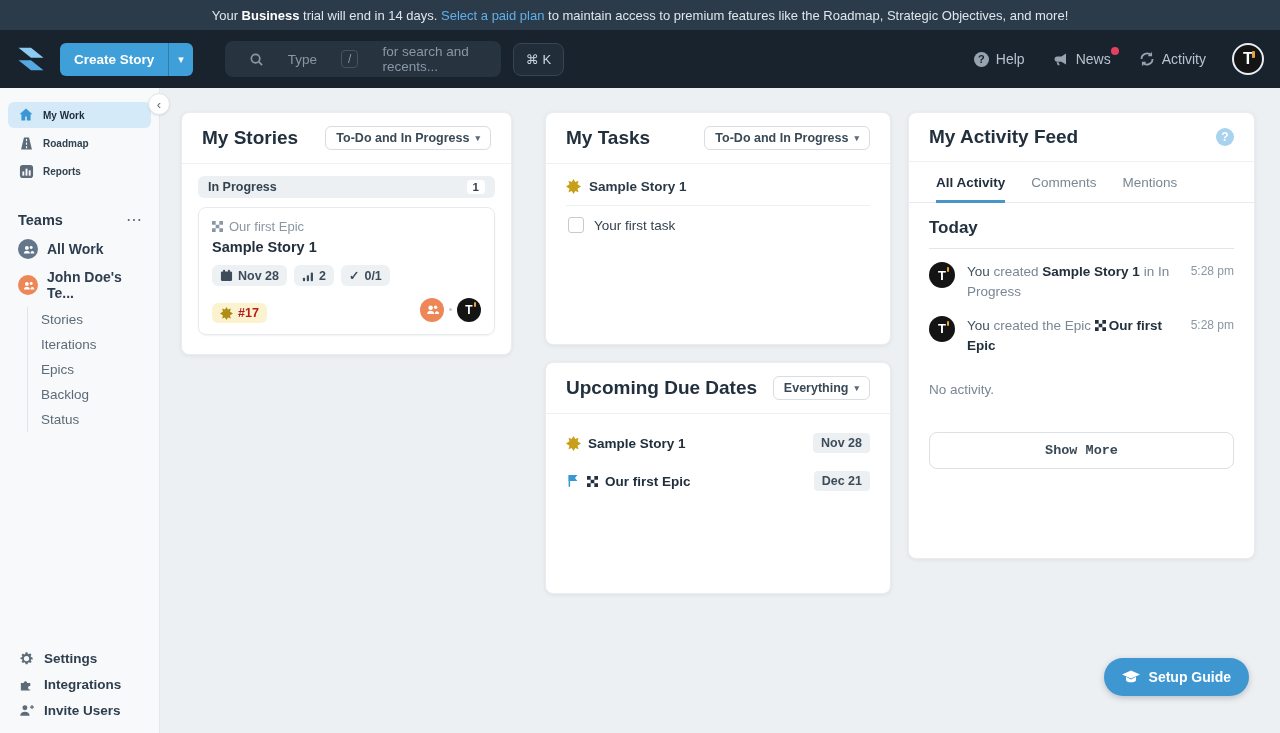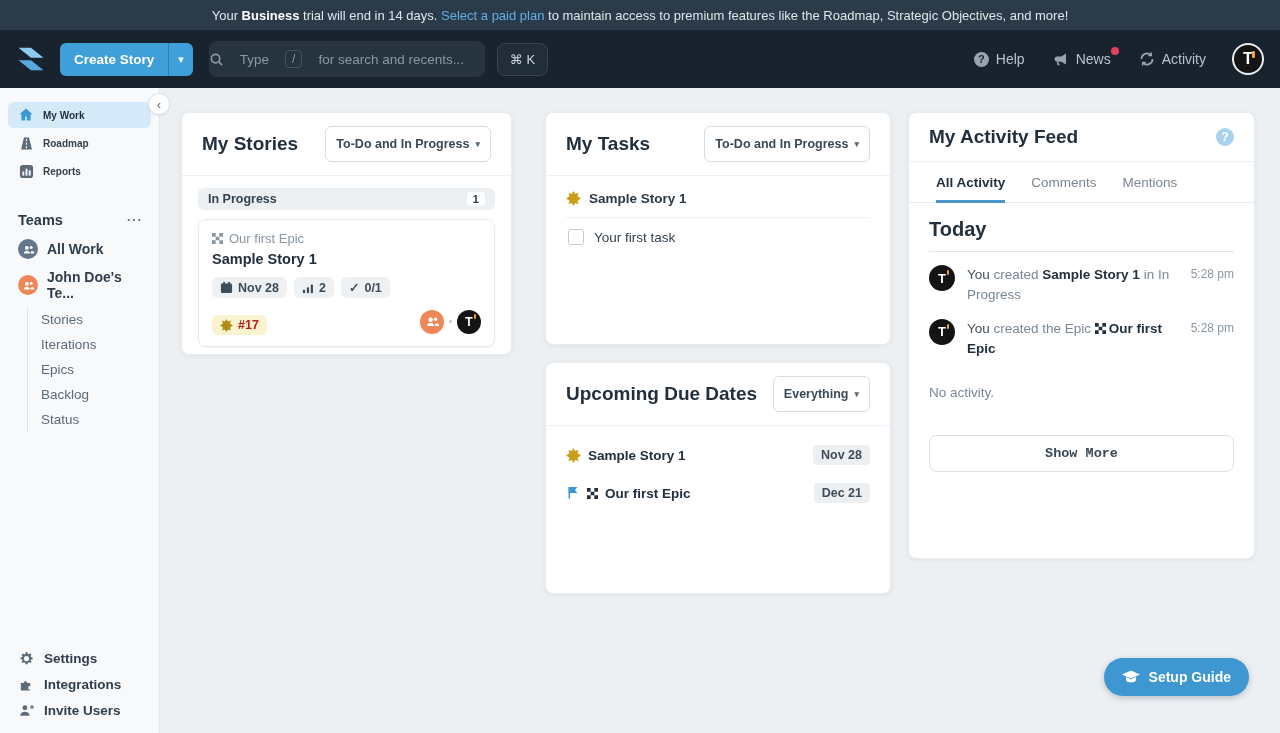--- a/index.html
+++ b/index.html
@@ -9,21 +9,21 @@
   .banner { height:30px; background:#2c3b49; color:#dfe6ec; font-size:13px; display:flex; align-items:center; justify-content:center; white-space:pre-wrap; }
   .banner b { color:#fff; }
   .banner a { color:#5fb0e8; text-decoration:none; cursor:pointer; }
 
   
   .topnav { height:58px; background:#18232e; display:flex; align-items:center; padding:0 16px; }
   .logo { width:30px; height:30px; margin-right:14px; cursor:pointer; flex:none; }
   .btn-split { display:flex; border-radius:6px; overflow:hidden; cursor:pointer; flex:none; }
   .btn-main { background:#3f9fd8; color:#fff; font-size:13.5px; font-weight:700; padding:9px 14px; }
   .btn-caret { background:#3f9fd8; color:#fff; padding:9px 9px; border-left:1px solid rgba(0,0,0,.22); font-size:11px; display:flex; align-items:center; }
-  .searchbar { margin-left:16px; width:276px; height:36px; background:#27333f; border-radius:8px; display:flex; align-items:center; gap:16px; padding:0 0; cursor:text; flex:none; }
+  .searchbar { margin-left:32px; width:276px; height:36px; background:#27333f; border-radius:8px; display:flex; align-items:center; gap:24px; padding:0 24px; cursor:text; flex:none; }
   .searchbar .ph { color:#8a97a5; font-size:13.5px; }
   .slash-key { border:1px solid #46535f; border-radius:4px; padding:1px 6px; font-size:12px; color:#8a97a5; }
   .kbd { margin-left:12px; background:#212d39; border:1px solid #38444f; border-radius:8px; padding:8px 12px; color:#cdd6de; font-size:13px; flex:none; }
   .nav-spacer { flex:1; }
   .nav-item { display:flex; align-items:center; gap:7px; color:#b6c2cd; font-size:14px; cursor:pointer; margin-left:28px; position:relative; flex:none; }
   .help-circle { width:15px; height:15px; border-radius:50%; background:#97a3ae; color:#18232e; font-size:11px; font-weight:700; display:flex; align-items:center; justify-content:center; }
   .red-dot { position:absolute; top:-4px; right:-8px; width:8px; height:8px; border-radius:50%; background:#e4405f; }
   .avatar { width:32px; height:32px; border-radius:50%; background:#141414; color:#fff; font-weight:700; font-size:16px; display:flex; align-items:center; justify-content:center; position:relative; cursor:pointer; }
   .avatar.ring { border:2px solid #e8edf2; margin-left:26px; }
   .avatar .tick { position:absolute; top:6px; right:7px; width:3px; height:7px; background:#e8a33d; border-radius:1px; }
@@ -46,21 +46,21 @@
   .sub-item { padding:5px 0 5px 13px; font-size:13.5px; color:#5d6b79; cursor:pointer; }
   .sidebar-bottom { position:absolute; bottom:10px; left:0; right:0; }
   .b-item { display:flex; align-items:center; gap:10px; padding:5px 18px; font-size:13.5px; font-weight:600; color:#2f3e4e; cursor:pointer; }
   .b-item .ico { width:16px; height:16px; display:flex; align-items:center; justify-content:center; color:#5d6b79; font-size:15px; }
 
   
   .main { position:absolute; top:88px; left:160px; right:0; bottom:0; background:#edf0f3; }
   .card { position:absolute; background:#fff; border-radius:8px; border:1px solid #e9edf0; box-shadow:0 1px 4px rgba(31,45,61,.08); overflow:hidden; }
   .card-header { display:flex; justify-content:space-between; align-items:center; padding:13px 20px; border-bottom:1px solid #eef1f4; }
   .card-title { font-size:19px; font-weight:700; color:#22303e; }
-  .dd-btn { display:flex; align-items:center; gap:6px; border:1px solid #d7dde2; border-radius:6px; padding:10px 10px; font-size:12.5px; font-weight:700; color:#394956; background:#fff; cursor:pointer; }
+  .dd-btn { display:flex; align-items:center; gap:6px; border:1px solid #d7dde2; border-radius:6px; padding:4px 10px; font-size:12.5px; font-weight:700; color:#394956; background:#fff; cursor:pointer; }
   .dd-btn .caret { font-size:9px; color:#5d6b79; }
 
   #card-stories { left:21px; top:24px; width:331px; height:243px; }
   .stories-body { padding:12px 16px; }
   .group-hd { display:flex; justify-content:space-between; align-items:center; background:#edf0f3; border-radius:6px; padding:4px 10px; font-size:12.5px; font-weight:700; color:#33424f; cursor:pointer; }
   .group-count { background:#fff; border-radius:4px; padding:1px 6px; font-size:11.5px; font-weight:700; color:#33424f; }
   .story-card { margin-top:9px; border:1px solid #e6eaee; border-radius:8px; box-shadow:0 1px 2px rgba(0,0,0,.05); padding:11px 13px; cursor:pointer; }
   .epic-line { display:flex; align-items:center; gap:6px; font-size:13px; color:#8a96a2; }
   .story-title { font-size:14.5px; font-weight:700; color:#22303e; margin-top:5px; }
   .badge-row { display:flex; gap:7px; margin-top:10px; }
@@ -83,21 +83,21 @@
   .due-row { display:flex; justify-content:space-between; align-items:center; padding:9px 0; cursor:pointer; }
   .due-label { display:flex; align-items:center; gap:7px; font-size:13.5px; font-weight:700; color:#22303e; }
   .date-pill { background:#edf0f3; border-radius:4px; padding:3px 8px; font-size:12.5px; font-weight:700; color:#3d4c5a; }
 
   #card-feed { left:748px; top:24px; width:347px; height:447px; }
   .q-circle { width:18px; height:18px; border-radius:50%; background:#a9d2ee; color:#fff; font-size:12px; font-weight:700; display:flex; align-items:center; justify-content:center; cursor:pointer; }
   .tabs { display:flex; gap:26px; padding:0 27px; border-bottom:1px solid #e8ebef; }
   .tab { font-size:13.5px; color:#7a8794; padding:13px 0 10px; cursor:pointer; border-bottom:3px solid transparent; margin-bottom:-1px; }
   .tab.active { color:#22303e; font-weight:700; border-bottom-color:#4796c7; }
   .feed-body { padding:0 20px; }
-  .day-hd { font-size:20px; font-weight:700; color:#22303e; padding:15px 0 10px; border-bottom:1px solid #e2e6ea; }
+  .day-hd { font-size:17px; font-weight:700; color:#22303e; padding:15px 0 10px; border-bottom:1px solid #e2e6ea; }
   .feed-item { display:flex; gap:12px; margin:13px 0; }
   .feed-text { flex:1; font-size:13.5px; line-height:1.5; }
   .t-med { color:#42525f; }
   .t-gray { color:#7a8794; }
   .t-bold { color:#22303e; font-weight:700; cursor:pointer; }
   .feed-time { font-size:12px; color:#8a96a3; white-space:nowrap; padding-top:2px; }
   .avatar.feed { width:26px; height:26px; font-size:13px; flex:none; }
   .no-activity { font-size:13.5px; color:#7a8794; padding:13px 0; }
   .show-more { display:block; width:100%; margin-top:22px; height:37px; border:1px solid #dbe0e5; border-radius:8px; background:#fff; font-family:Liberation Mono, monospace; font-size:13.5px; font-weight:600; color:#394956; cursor:pointer; }
 

